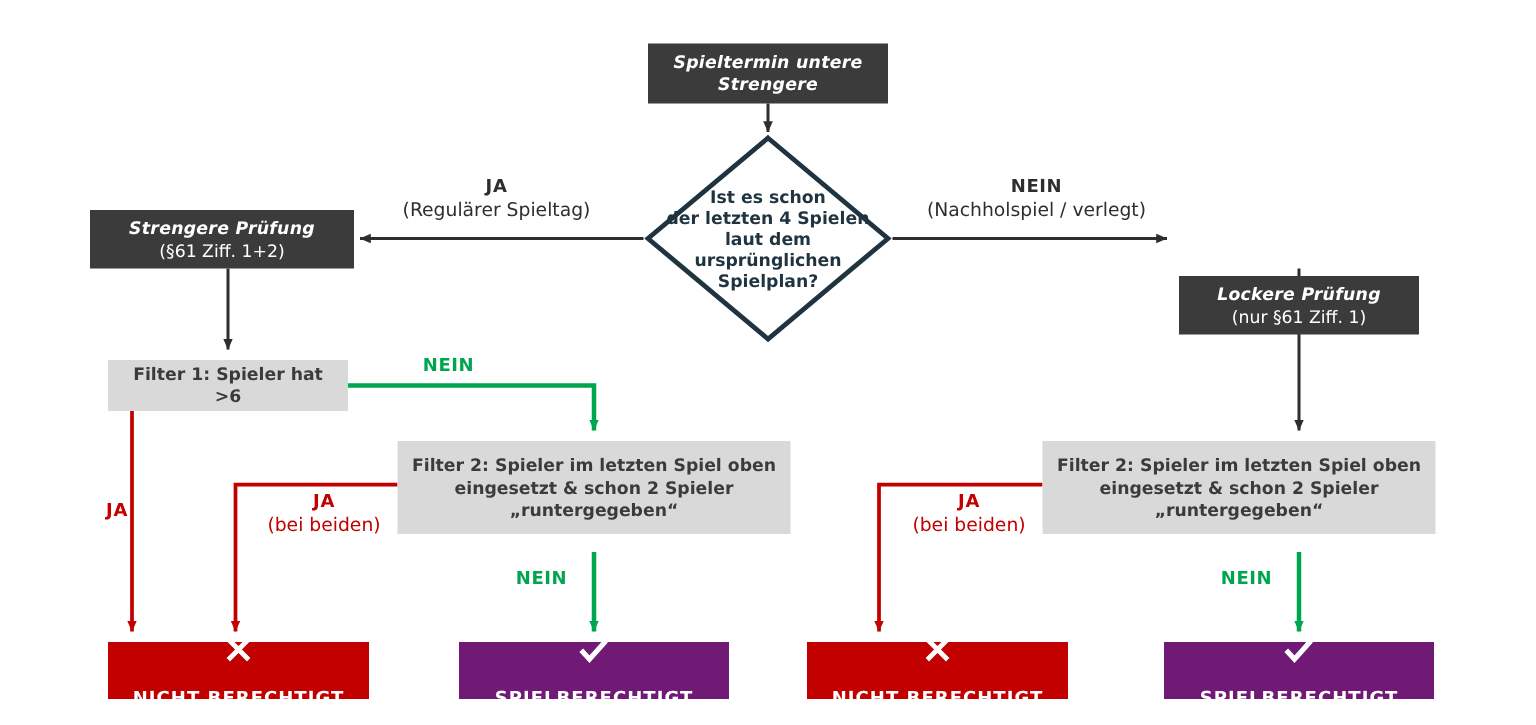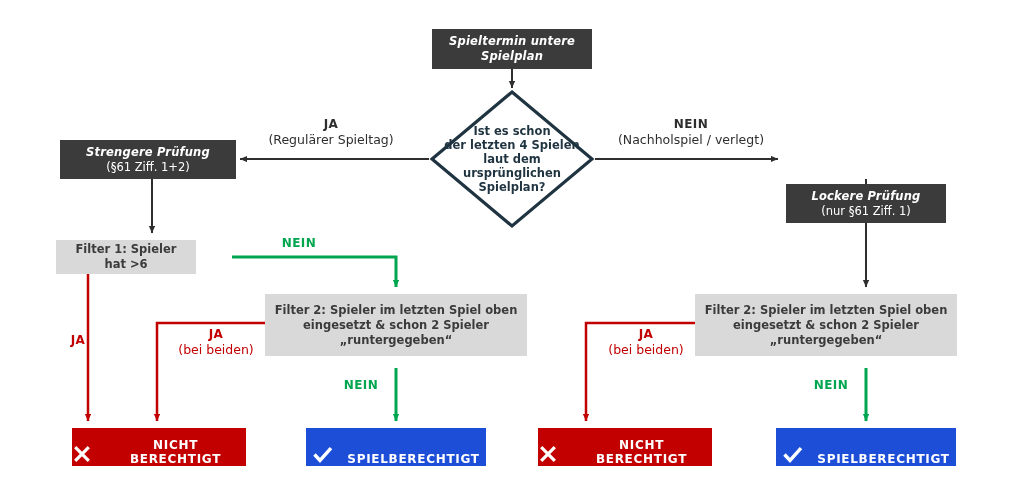--- a/index.html
+++ b/index.html
@@ -45,30 +45,29 @@
   .node-grey {
     background: #d9d9d9;
     color: #3b3b3b;
     font-weight: bold;
     font-size: 11.5px;
     line-height: 15px;
     padding: 4px 8px;
   }
   .node-result {
     color: #ffffff;
-    flex-direction: row;
+    flex-direction: column;
     justify-content: center;
     gap: 13px;
     font-weight: bold;
     font-size: 12px;
     letter-spacing: 0.7px;
-    align-items: flex-end;
   }
   .node-red { background: #c20000; }
-  .node-green { background: #1d4ed8; }
+  .node-green { background: #701a75; }
 
   .glyph {
     display: inline-block;
     line-height: 1;
   }
 
   .diamond-wrap {
     position: absolute;
   }
   .diamond-wrap svg {
@@ -159,21 +158,21 @@
 
     <path d="M396,368 L396,421" stroke="#00a64f" stroke-width="3" fill="none" marker-end="url(#arrGreen)"></path>
 
     <path d="M695,323 L586,323 L586,421" stroke="#c20000" stroke-width="2.5" fill="none" marker-end="url(#arrRed)"></path>
 
     <path d="M866,368 L866,421" stroke="#00a64f" stroke-width="3" fill="none" marker-end="url(#arrGreen)"></path>
   </svg>
 
   <div class="node node-dark" style="left:432px; top:29px; width:160px; height:40px;">
     <span class="line1">Spieltermin untere</span>
-    <span class="line1">Spielplan</span>
+    <span class="line1">Strengere</span>
   </div>
 
   <div class="diamond-wrap" style="left:429px; top:89px; width:166px; height:140px;">
     <svg width="166" height="140" viewBox="0 0 166 140">
       <polygon points="83,3 163,70 83,137 3,70" fill="#ffffff" stroke="#1f3440" stroke-width="3.2" stroke-linejoin="miter"></polygon>
     </svg>
     <div class="diamond-text">
       <span>Ist es schon</span>
       <span>der letzten 4 Spielen</span>
       <span>laut dem</span>
@@ -195,21 +194,21 @@
   <div class="node node-dark" style="left:60px; top:140px; width:176px; height:39px;">
     <span class="line1">Strengere Prüfung</span>
     <span class="line2">(§61 Ziff. 1+2)</span>
   </div>
 
   <div class="node node-dark" style="left:786px; top:140px; width:160px; height:39px;margin-top:44px;">
     <span class="line1">Lockere Prüfung</span>
     <span class="line2">(nur §61 Ziff. 1)</span>
   </div>
 
-  <div class="node node-grey" style="left:56px; top:240px; width:140px; height:34px;">
+  <div class="node node-grey" style="left:72px; top:240px; width:160px; height:34px;">
     <span>Filter 1: Spieler hat &gt;6</span>
   </div>
 
   <div class="node node-grey" style="left:265px; top:294px; width:262px; height:62px;">
     <span>Filter 2: Spieler im letzten Spiel oben</span>
     <span>eingesetzt &amp; schon 2 Spieler</span>
     <span>„runtergegeben“</span>
   </div>
 
   <div class="node node-grey" style="left:695px; top:294px; width:262px; height:62px;">

